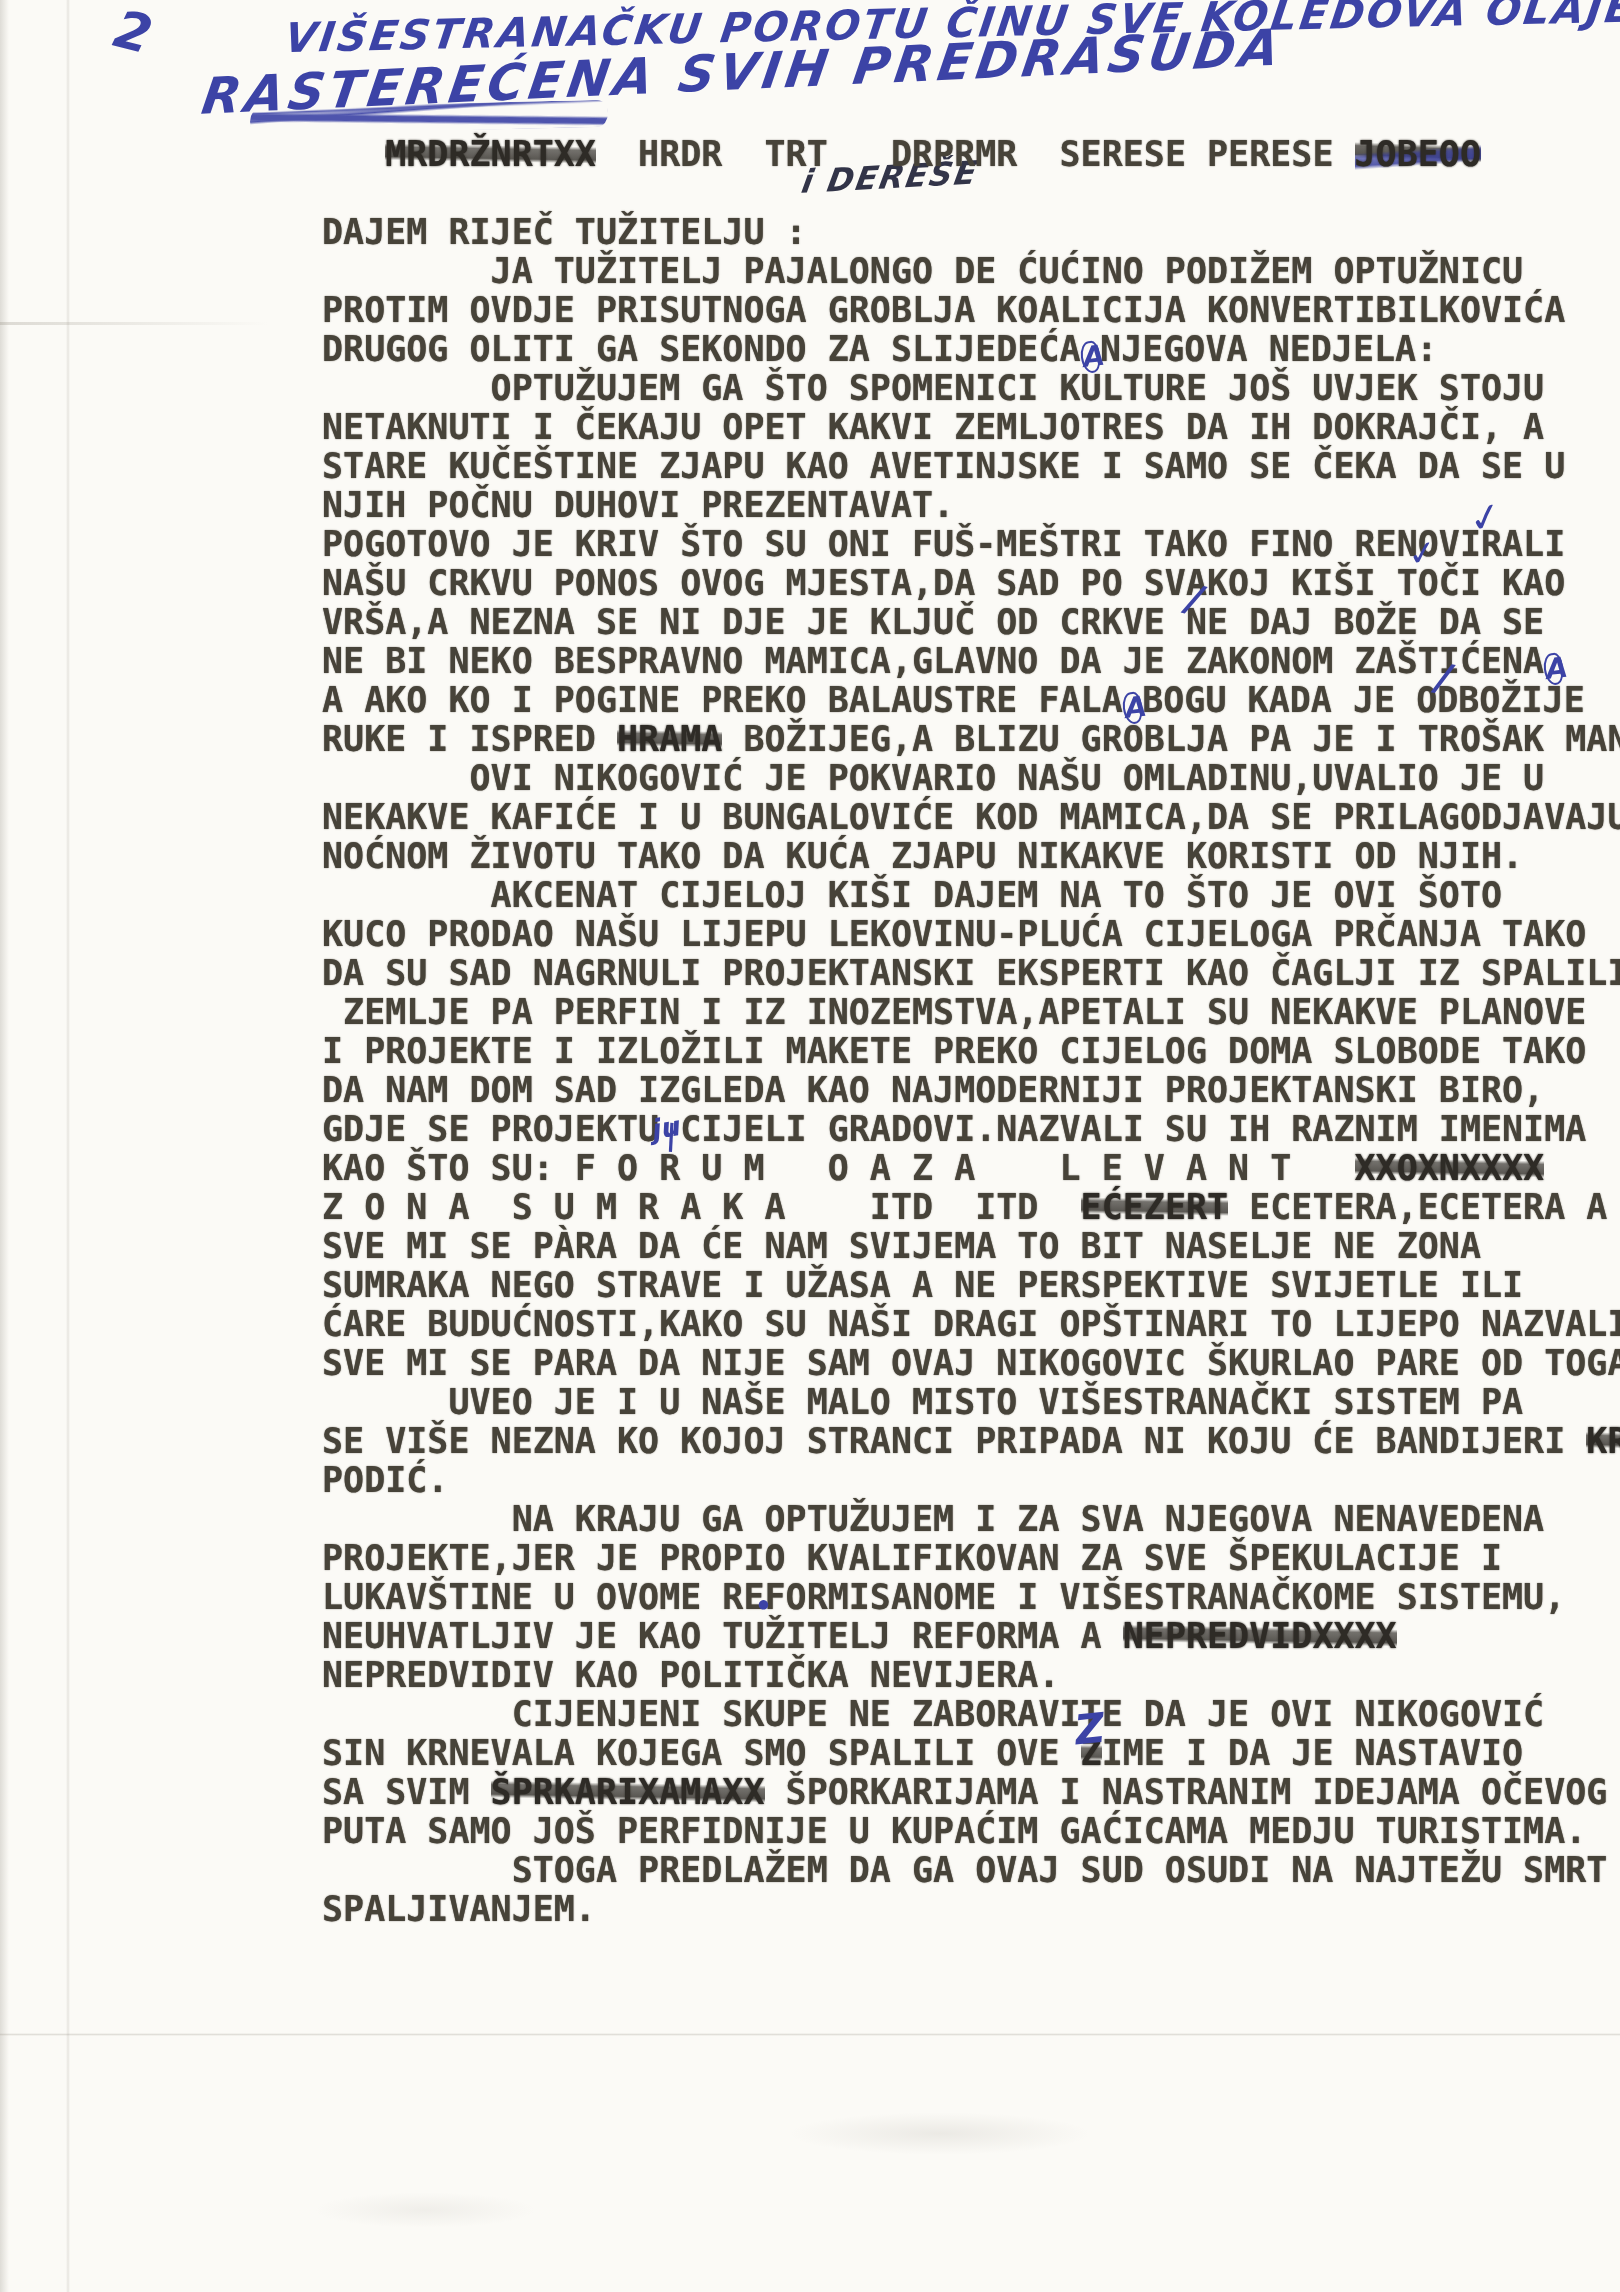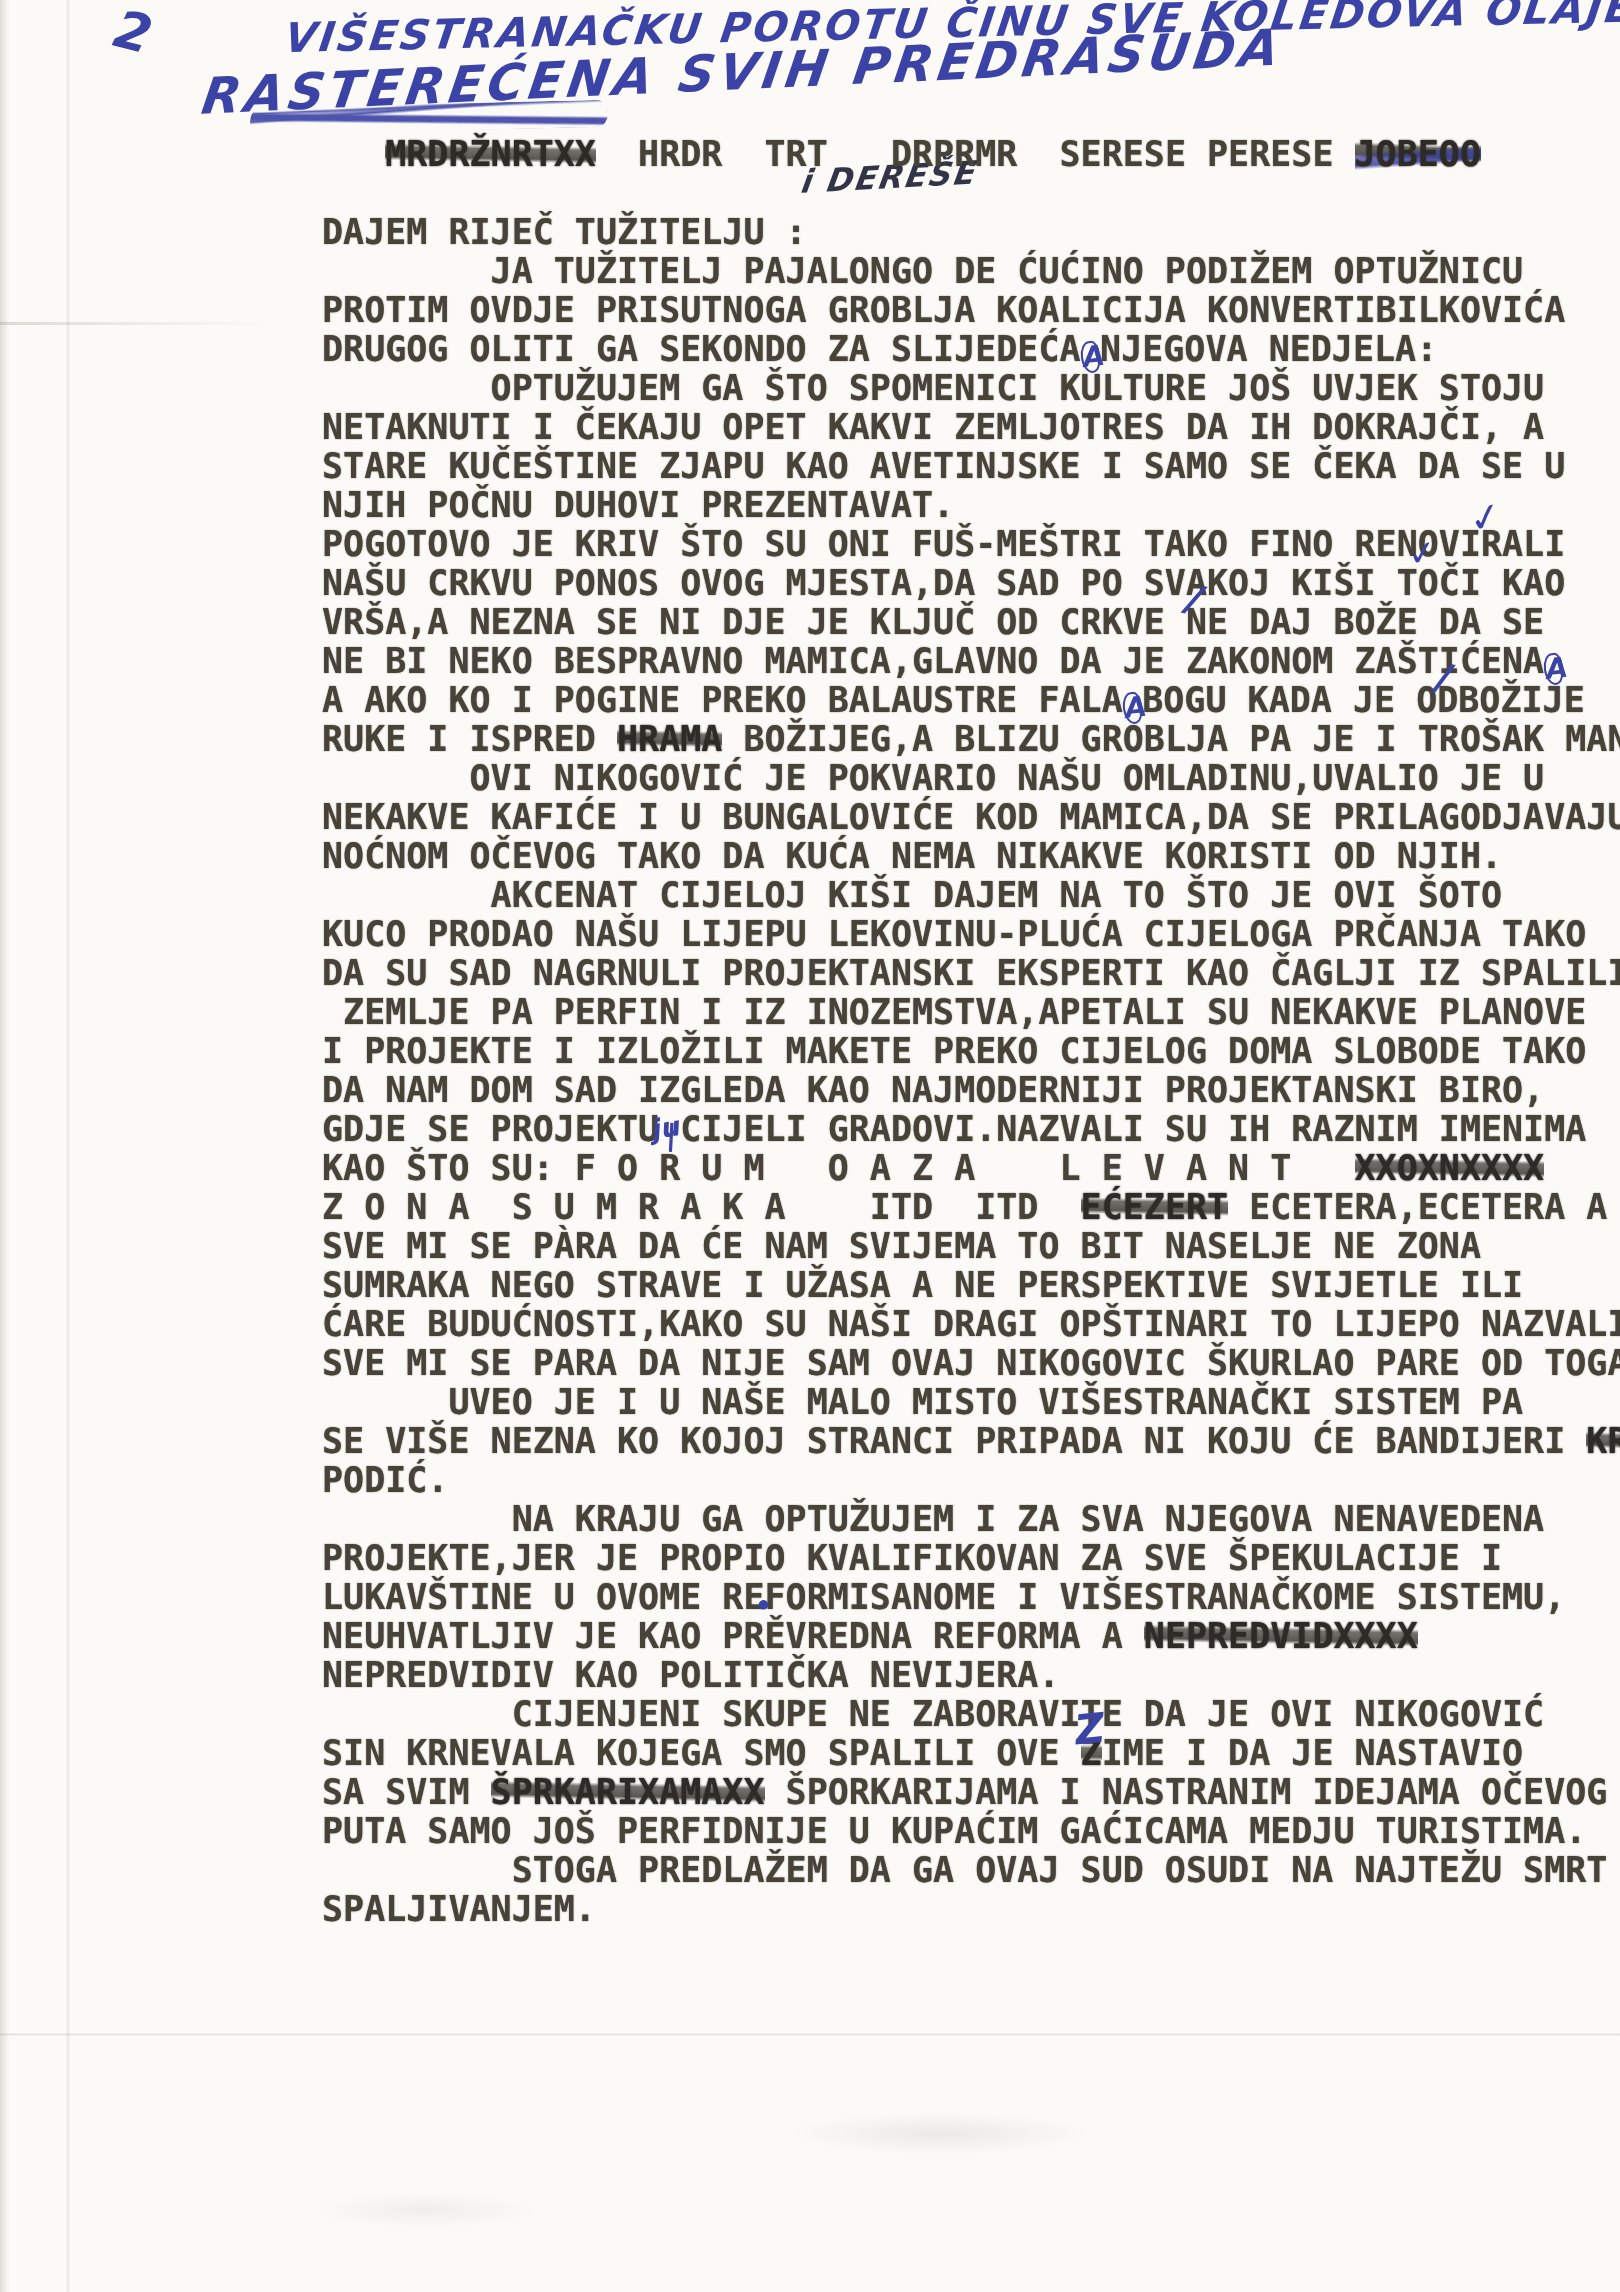--- a/index.html
+++ b/index.html
@@ -114,41 +114,41 @@
       <div class="line"><span>STARE KUČEŠTINE ZJAPU KAO AVETINJSKE I SAMO SE ČEKA DA SE U</span></div>
       <div class="line"><span>NJIH POČNU DUHOVI PREZENTAVAT.</span></div>
       <div class="line"><span>POGOTOVO JE KRIV ŠTO SU ONI FUŠ-MEŠTRI TAKO FINO RENOVIRALI</span></div>
       <div class="line"><span>NAŠU CRKVU PONOS OVOG MJESTA,DA SAD PO SVAKOJ KIŠI TOČI KAO</span></div>
       <div class="line"><span>VRŠA,A NEZNA SE NI DJE JE KLJUČ OD CRKVE NE DAJ BOŽE DA SE</span></div>
       <div class="line"><span>NE BI NEKO BESPRAVNO MAMICA,GLAVNO DA JE ZAKONOM ZAŠTIĆENA</span><span class="pA">A</span></div>
       <div class="line"><span>A AKO KO I POGINE PREKO BALAUSTRE FALA</span><span class="pA">A</span><span>BOGU KADA JE ODBOŽIJE</span></div>
       <div class="line"><span>RUKE I ISPRED </span><span class="st">HRAMA</span><span> BOŽIJEG,A BLIZU GROBLJA PA JE I TROŠAK MANJI</span></div>
       <div class="line"><span>       OVI NIKOGOVIĆ JE POKVARIO NAŠU OMLADINU,UVALIO JE U</span></div>
       <div class="line"><span>NEKAKVE KAFIĆE I U BUNGALOVIĆE KOD MAMICA,DA SE PRILAGODJAVAJU</span></div>
-      <div class="line"><span>NOĆNOM OČEVOG TAKO DA KUĆA NEMA NIKAKVE KORISTI OD NJIH.</span></div>
+      <div class="line"><span>NOĆNOM ŽIVOTU TAKO DA KUĆA ZJAPU NIKAKVE KORISTI OD NJIH.</span></div>
       <div class="line"><span>        AKCENAT CIJELOJ KIŠI DAJEM NA TO ŠTO JE OVI ŠOTO</span></div>
       <div class="line"><span>KUCO PRODAO NAŠU LIJEPU LEKOVINU-PLUĆA CIJELOGA PRČANJA TAKO</span></div>
       <div class="line"><span>DA SU SAD NAGRNULI PROJEKTANSKI EKSPERTI KAO ČAGLJI IZ SPALILI</span></div>
       <div class="line"><span> ZEMLJE PA PERFIN I IZ INOZEMSTVA,APETALI SU NEKAKVE PLANOVE</span></div>
       <div class="line"><span>I PROJEKTE I IZLOŽILI MAKETE PREKO CIJELOG DOMA SLOBODE TAKO</span></div>
       <div class="line"><span>DA NAM DOM SAD IZGLEDA KAO NAJMODERNIJI PROJEKTANSKI BIRO,</span></div>
       <div class="line"><span>GDJE SE PROJEKTU CIJELI GRADOVI.NAZVALI SU IH RAZNIM IMENIMA</span></div>
       <div class="line"><span>KAO ŠTO SU: F O R U M   O A Z A    L E V A N T   </span><span class="st">XXOXNXXXX</span></div>
       <div class="line"><span>Z O N A  S U M R A K A    ITD  ITD  </span><span class="st">EĆEZERT</span><span> ECETERA,ECETERA A</span></div>
       <div class="line"><span>SVE MI SE PÀRA DA ĆE NAM SVIJEMA TO BIT NASELJE NE ZONA</span></div>
       <div class="line"><span>SUMRAKA NEGO STRAVE I UŽASA A NE PERSPEKTIVE SVIJETLE ILI</span></div>
       <div class="line"><span>ĆARE BUDUĆNOSTI,KAKO SU NAŠI DRAGI OPŠTINARI TO LIJEPO NAZVALI.</span></div>
       <div class="line"><span>SVE MI SE PARA DA NIJE SAM OVAJ NIKOGOVIC ŠKURLAO PARE OD TOGA.</span></div>
       <div class="line"><span>      UVEO JE I U NAŠE MALO MISTO VIŠESTRANAČKI SISTEM PA</span></div>
       <div class="line"><span>SE VIŠE NEZNA KO KOJOJ STRANCI PRIPADA NI KOJU ĆE BANDIJERI </span><span class="st">KRED</span></div>
       <div class="line"><span>PODIĆ.</span></div>
       <div class="line"><span>         NA KRAJU GA OPTUŽUJEM I ZA SVA NJEGOVA NENAVEDENA</span></div>
       <div class="line"><span>PROJEKTE,JER JE PROPIO KVALIFIKOVAN ZA SVE ŠPEKULACIJE I</span></div>
       <div class="line"><span>LUKAVŠTINE U OVOME REFORMISANOME I VIŠESTRANAČKOME SISTEMU,</span></div>
-      <div class="line"><span>NEUHVATLJIV JE KAO PRĚVREDNA REFORMA A </span><span class="st">NEPREDVIDXXXX</span></div>
+      <div class="line"><span>NEUHVATLJIV JE KAO TUŽITELJ REFORMA A </span><span class="st">NEPREDVIDXXXX</span></div>
       <div class="line"><span>NEPREDVIDIV KAO POLITIČKA NEVIJERA.</span></div>
       <div class="line"><span>         CIJENJENI SKUPE NE ZABORAVITE DA JE OVI NIKOGOVIĆ</span></div>
       <div class="line"><span>SIN KRNEVALA KOJEGA SMO SPALILI OVE </span><span class="st">Z</span><span>IME I DA JE NASTAVIO</span></div>
       <div class="line"><span>SA SVIM </span><span class="st">ŠPRKARIXAMAXX</span><span> ŠPORKARIJAMA I NASTRANIM IDEJAMA OČEVOG</span></div>
       <div class="line"><span>PUTA SAMO JOŠ PERFIDNIJE U KUPAĆIM GAĆICAMA MEDJU TURISTIMA.</span></div>
       <div class="line"><span>         STOGA PREDLAŽEM DA GA OVAJ SUD OSUDI NA NAJTEŽU SMRT</span></div>
       <div class="line"><span>SPALJIVANJEM.</span></div>
     </div>
   <div id="marks">
       <span class="pm" style="left: 1469px; top: 498px; font-size: 39px; transform: rotate(-12deg);">✓</span>

